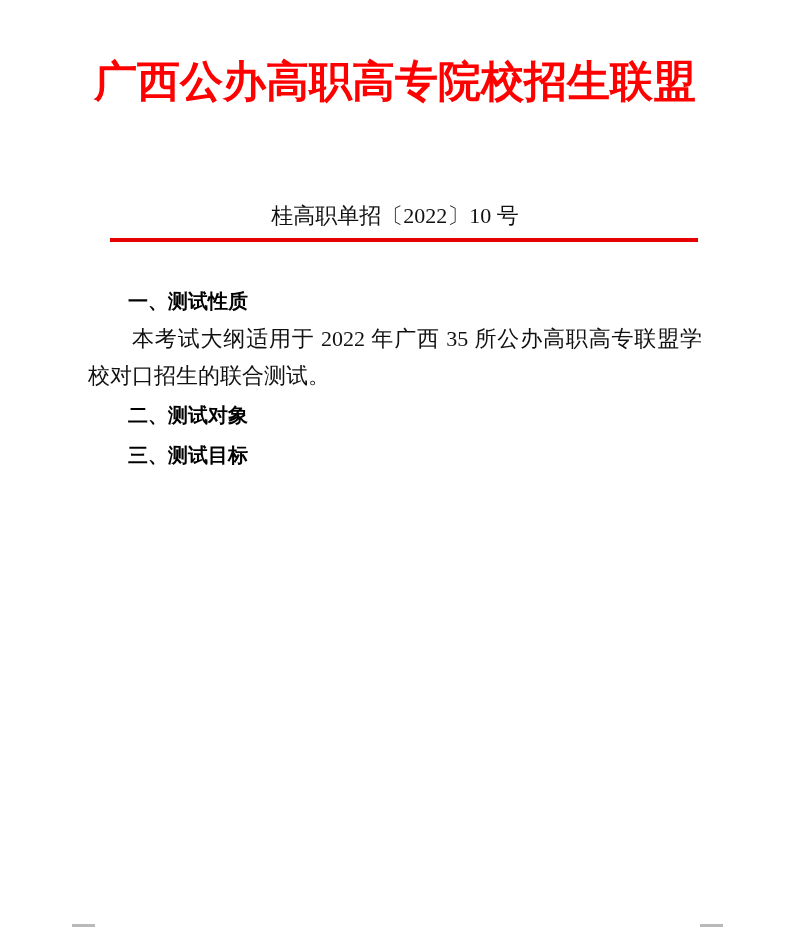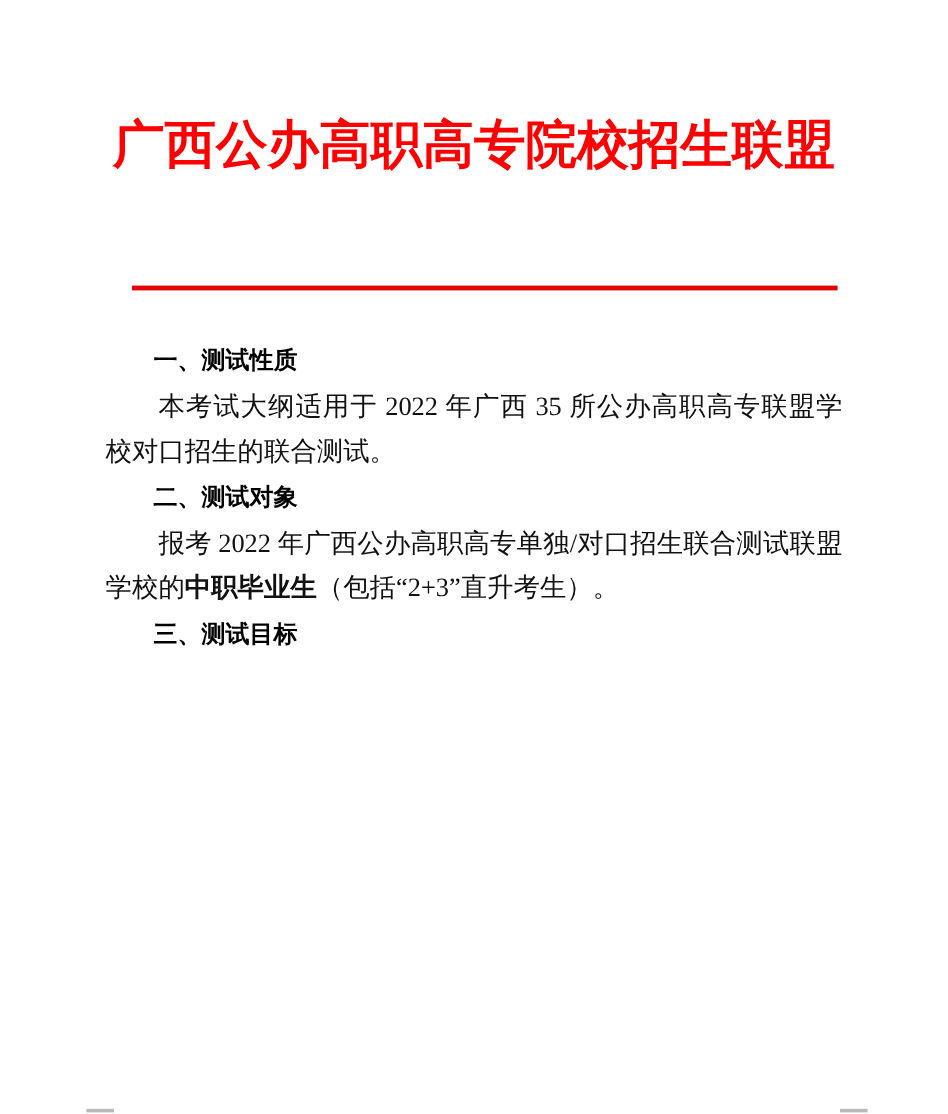--- a/index.html
+++ b/index.html
@@ -22,21 +22,20 @@
     left: 0;
     right: 0;
     text-align: center;
     font-family: "Liberation Serif", "DejaVu Serif", serif;
     font-weight: bold;
     font-size: 43px;
     line-height: 52px;
     color: #ff0000;
     letter-spacing: 0px;
     white-space: nowrap;
-    margin-top: 40px;
   }
   .doc-number {
     position: absolute;
     top: 201px;
     left: 0;
     right: 0;
     text-align: center;
     font-size: 22px;
     line-height: 30px;
     color: #111;
@@ -96,34 +95,34 @@
   .corner-mark.left  { left: 72px; }
   .corner-mark.right { left: 700px; }
 </style>
 </head>
 <body>
 
 <div class="page">
 
   <div class="red-title">广西公办高职高专院校招生联盟</div>
 
+  <div class="doc-number">桂高职单招〔2022〕10 号</div>
 
   <div class="red-rule"></div>
 
   <div class="content">
 
 
 
     <h2 class="section-heading">一、测试性质</h2>
 
     <p class="para">本考试大纲适用于 2022 年广西 35 所公办高职高专联盟学校对口招生的联合测试。</p>
 
     <h2 class="section-heading">二、测试对象</h2>
 
-    <p class="para"><span>报考 2022 年广西公办高职高专单独/对口招生联合测试联盟学校的</span><span class="inline-bold">中职毕业生</span><span>（包括“2+3”直升考生）。</span></p>
 
     <h2 class="section-heading">三、测试目标</h2>
 
   </div>
 
   <div class="corner-mark left"></div>
   <div class="corner-mark right"></div>
 
 </div>
 

